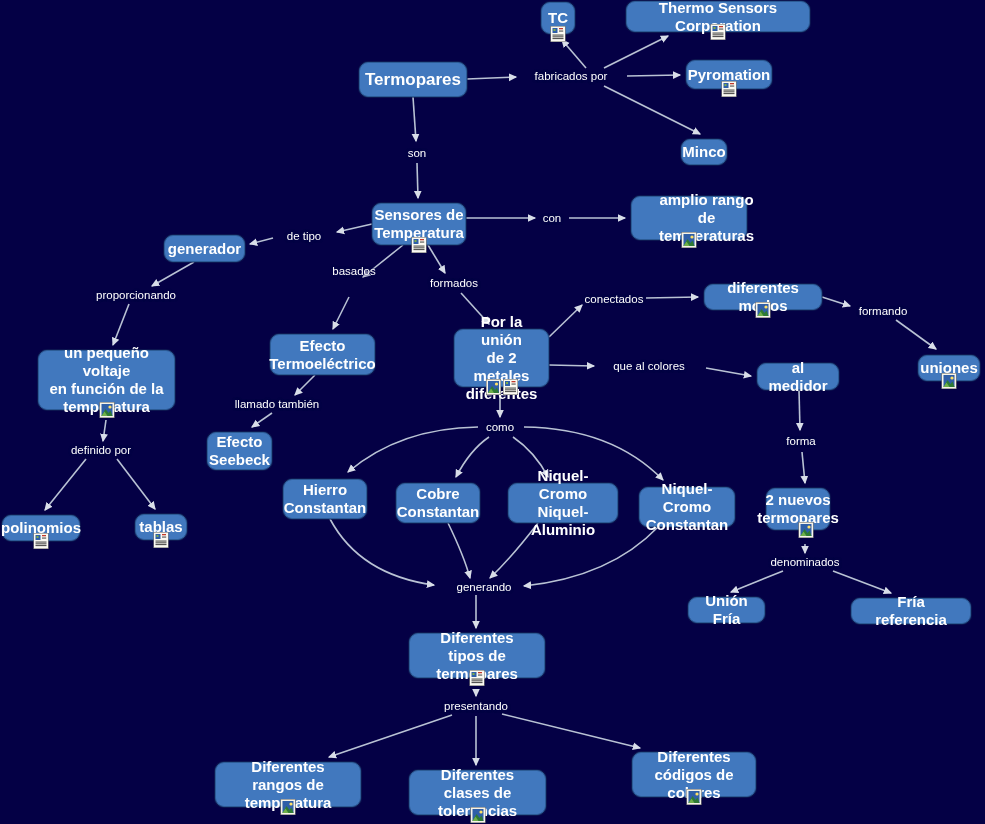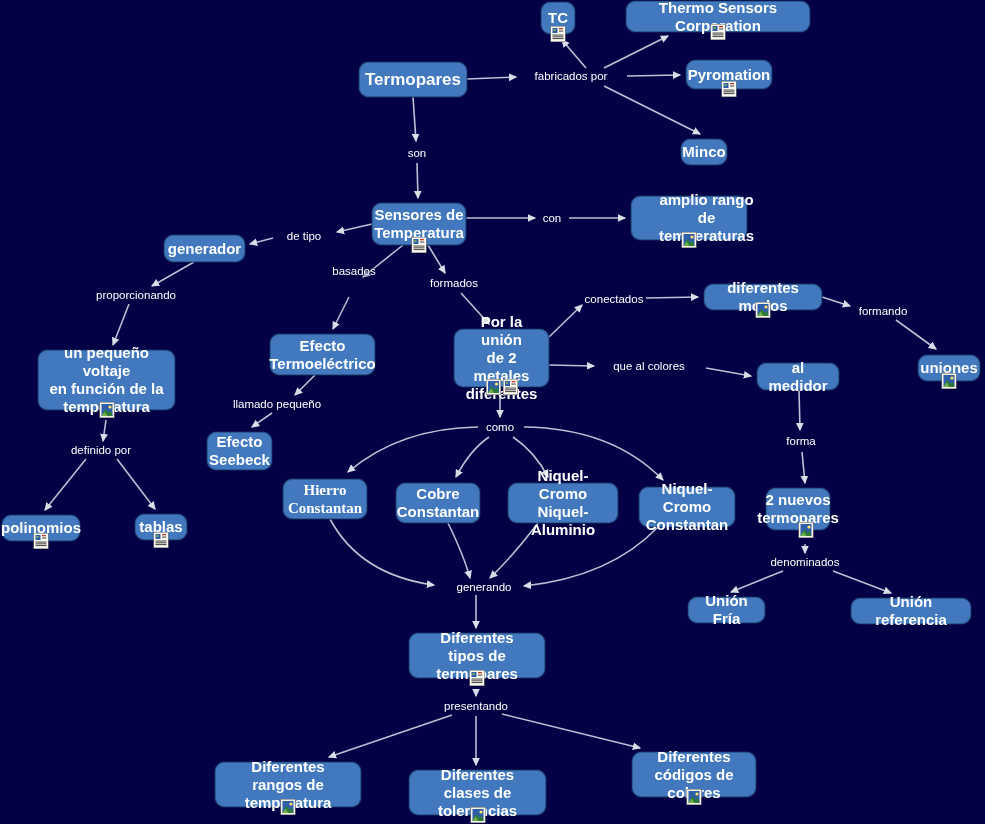--- a/index.html
+++ b/index.html
@@ -207,22 +207,22 @@
 Seebeck</div>
       <div class="node big" style="left: 454px; top: 329px; width: 95px; height: 58px; text-align: center;">Por la unión
 de 2 metales
 diferentes</div>
       <div class="node big" style="left: 704px; top: 284px; width: 118px; height: 26px;">diferentes modos</div>
       <div class="node big" style="left: 918px; top: 355px; width: 62px; height: 26px;">uniones</div>
       <div class="node big" style="left: 757px; top: 363px; width: 82px; height: 27px;">al medidor</div>
       <div class="node big" style="left: 766px; top: 488px; width: 64px; height: 42px;">2 nuevos
 termopares</div>
       <div class="node big" style="left: 688px; top: 597px; width: 77px; height: 26px;">Unión Fría</div>
-      <div class="node big" style="left: 851px; top: 598px; width: 120px; height: 26px;">Unión referencia</div>
-      <div class="node big" style="left: 283px; top: 479px; width: 84px; height: 40px; font-family: Liberation Serif, serif;">Hierro
+      <div class="node big" style="left: 851px; top: 598px; width: 120px; height: 26px;">Fría referencia</div>
+      <div class="node big" style="left: 283px; top: 479px; width: 84px; height: 40px;">Hierro
 Constantan</div>
       <div class="node big" style="left: 396px; top: 483px; width: 84px; height: 40px;">Cobre
 Constantan</div>
       <div class="node big" style="left: 508px; top: 483px; width: 110px; height: 40px;">Niquel-Cromo
 Niquel-Aluminio</div>
       <div class="node big" style="left: 639px; top: 487px; width: 96px; height: 40px;">Niquel-Cromo
 Constantan</div>
       <div class="node big" style="left: 409px; top: 633px; width: 136px; height: 45px;">Diferentes
 tipos de termopares</div>
       <div class="node big" style="left: 215px; top: 762px; width: 146px; height: 45px;">Diferentes
@@ -234,21 +234,21 @@
     </div>
   <div id="labels-layer">
       <div class="link-label" style="left: 571px; top: 76px;">fabricados por</div>
       <div class="link-label" style="left: 417px; top: 153px;">son</div>
       <div class="link-label" style="left: 552px; top: 218px;">con</div>
       <div class="link-label" style="left: 304px; top: 236px;">de tipo</div>
       <div class="link-label" style="left: 354px; top: 271px;">basados</div>
       <div class="link-label" style="left: 454px; top: 283px;">formados</div>
       <div class="link-label" style="left: 136px; top: 295px;">proporcionando</div>
       <div class="link-label" style="left: 101px; top: 450px;">definido por</div>
-      <div class="link-label" style="left: 277px; top: 404px;">llamado pequeño</div>
+      <div class="link-label" style="left: 277px; top: 404px;">llamado también</div>
       <div class="link-label" style="left: 614px; top: 299px;">conectados</div>
       <div class="link-label" style="left: 883px; top: 311px;">formando</div>
       <div class="link-label" style="left: 649px; top: 366px;">que al colores</div>
       <div class="link-label" style="left: 801px; top: 441px;">forma</div>
       <div class="link-label" style="left: 805px; top: 562px;">denominados</div>
       <div class="link-label" style="left: 500px; top: 427px;">como</div>
       <div class="link-label" style="left: 476px; top: 587px; margin-left: 8px;">generando</div>
       <div class="link-label" style="left: 476px; top: 706px;">presentando</div>
     </div>
   <div id="icons-layer">

